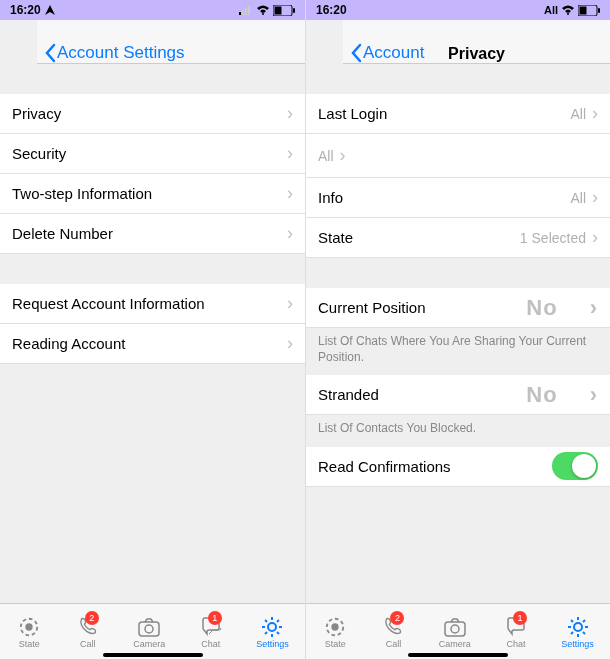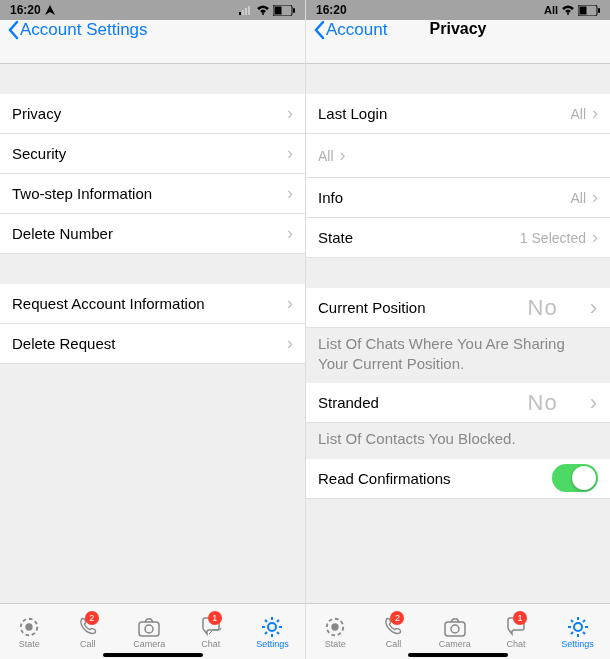--- a/index.html
+++ b/index.html
@@ -22,36 +22,37 @@
     .pane + .pane { border-left: 1px solid #ddd; }
 
     
     .statusbar {
       height: 20px;
       display: flex;
       align-items: center;
       justify-content: space-between;
       padding: 0 10px;
       font-size: 12px;
-      background: #a3a3a3;
+      background: #c4b5fd;
       color: #000;
       font-weight: 600;
     }
     .statusbar .sb-left { display: flex; align-items: center; gap: 4px; }
     .statusbar .sb-right { display: flex; align-items: center; gap: 3px; }
 
     
     .nav {
       height: 44px;
       display: flex;
-      align-items: flex-start;
+      align-items: flex-end;
       background: #f7f7f7;
       border-bottom: 1px solid #ccc;
       position: relative;
       padding: 0 6px;
+      margin-left: 37px;
     }
     .nav .back {
       display: flex;
       align-items: center;
       color: #0a7cff;
       font-size: 17px;
     }
     .nav .back svg { width: 14px; height: 20px; }
     .nav .title {
       position: absolute;
@@ -79,30 +80,30 @@
     .row.tall { height: 44px; font-size: 17px; }
     .row .rhs {
       display: flex;
       align-items: center;
       gap: 6px;
       color: #b0b0b0;
       font-size: 14px;
     }
     .row .rhs.big {
       font-size: 22px;
-      font-weight: 400;
+      font-weight: 700;
       color: #c0c0c0;
       letter-spacing: 1px;
       gap: 32px;
     }
     .row .chevron { color: #c0c0c0; font-size: 18px; }
 
     .footnote {
       padding: 6px 12px 10px 12px;
-      font-size: 15px;
+      font-size: 12px;
       color: #888;
       background: #efeff0;
       line-height: 1.3;
     }
     .footnote.center { text-align: center; padding: 8px 12px 14px; }
 
     
     .toggle {
       width: 46px; height: 28px;
       background: #4cd964;
@@ -226,21 +227,21 @@
   </div>
 
   <div class="spacer"></div>
 
   <div class="section">
     <div class="row">
       <span>Request Account Information</span>
       <span class="chevron">›</span>
     </div>
     <div class="row">
-      <span>Delete Request</span>
+      <span>Reading Account</span>
       <span class="chevron">›</span>
     </div>
   </div>
 
   <div class="tabbar">
     <div class="tab">
       <div class="ic">
           <svg width="22" height="22" viewBox="0 0 24 24">
             <circle cx="12" cy="12" r="9" stroke="#888" stroke-width="2" fill="none" stroke-dasharray="4 3"></circle>
             <circle cx="12" cy="12" r="4" fill="#888"></circle>

